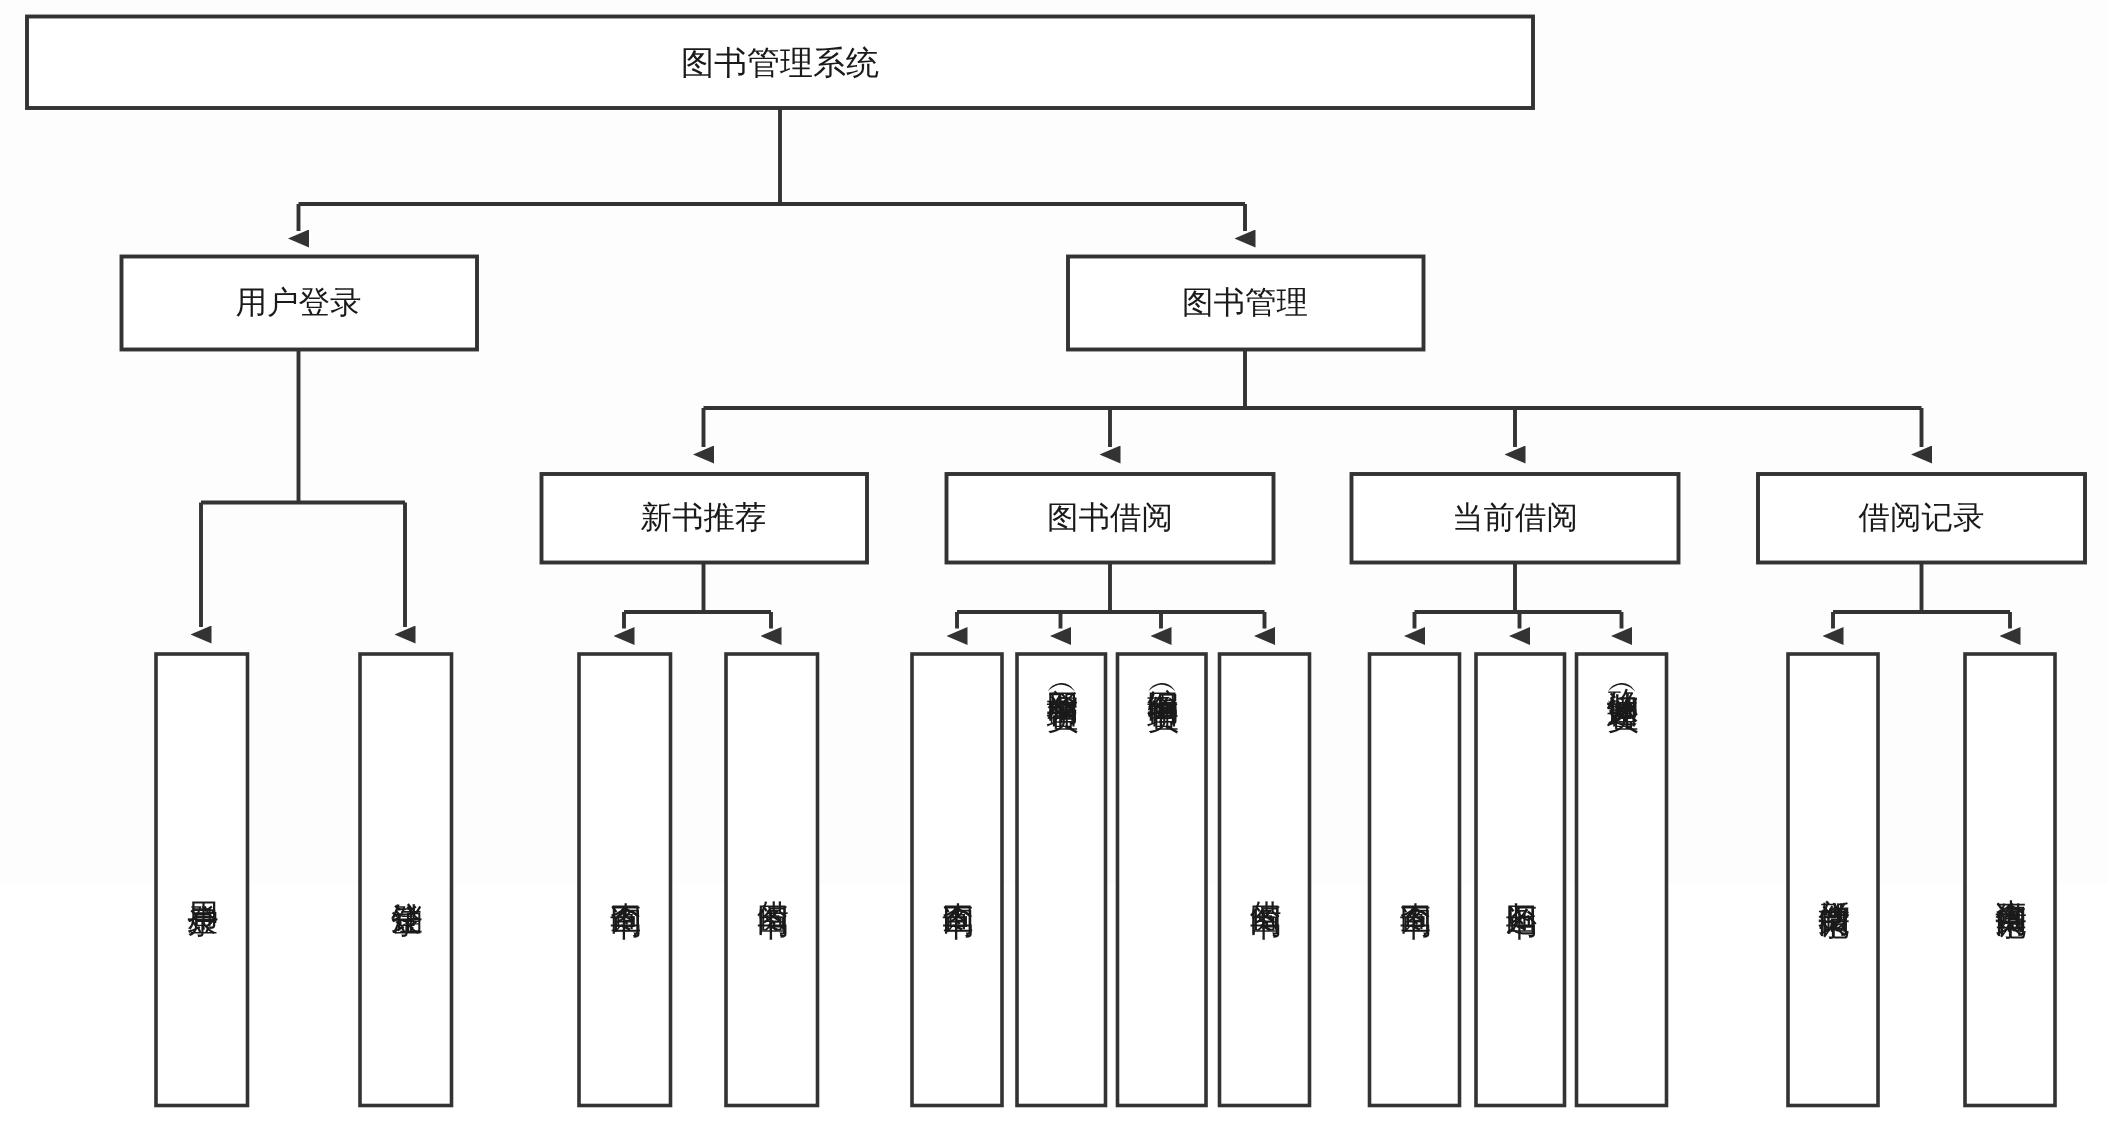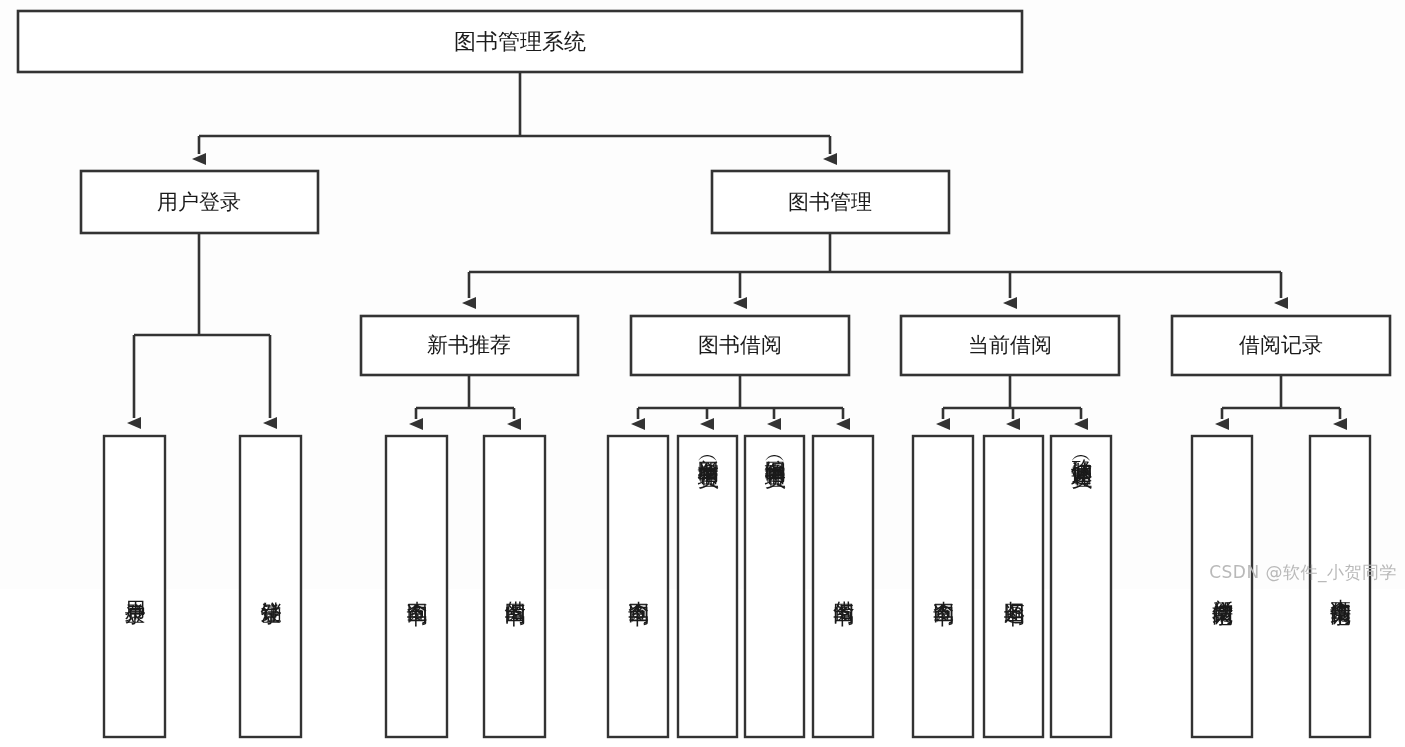--- a/index.html
+++ b/index.html
@@ -221,14 +221,13 @@
     <span class="leaf-label" style="margin-top:6px;">确认归还（管理员）</span>
   </div>
 
   <div class="leaf-label-wrap" style="left:1192px; top:436px; width:60px; height:301px;">
     <span class="leaf-label">新增借阅记录</span>
   </div>
   <div class="leaf-label-wrap" style="left:1310px; top:436px; width:60px; height:301px;">
     <span class="leaf-label">查询借阅记录</span>
   </div>
 
-  <div class="watermark">CSDN @软件_小贺同学</div>
 </div>
 
 </body></html>

